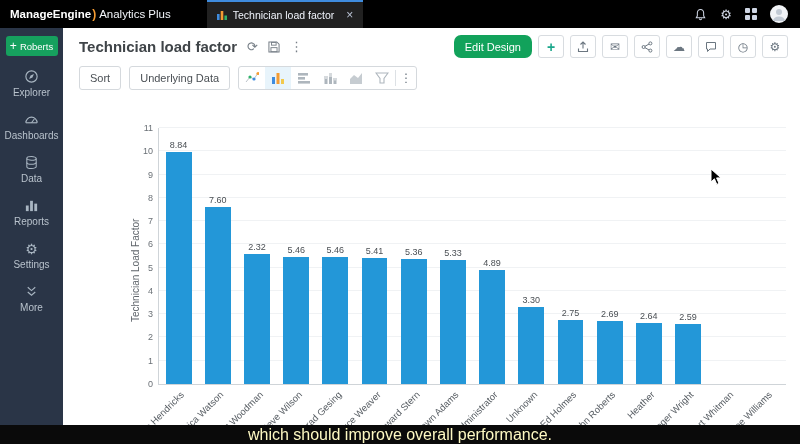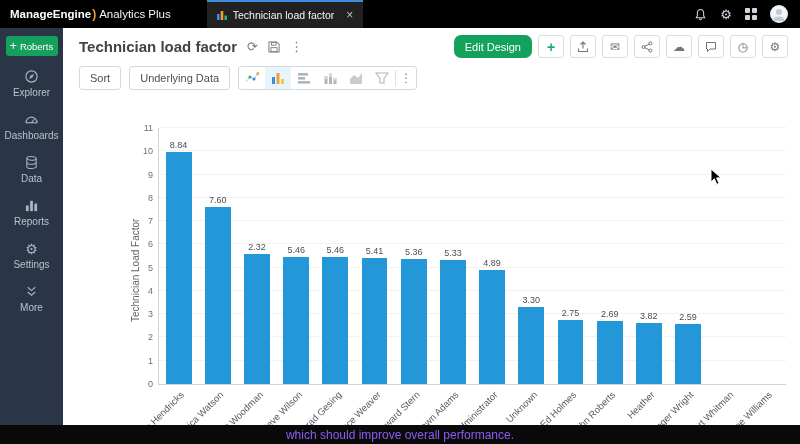--- a/index.html
+++ b/index.html
@@ -75,21 +75,21 @@
   .bar-slot { flex:1; height:100%; position:relative; display:flex; flex-direction:column;
               justify-content:flex-end; align-items:center; }
   .bar-value { font-size:9px; color:#4a4f54; margin-bottom:2px; white-space:nowrap; }
   .bar { width:66%; border-radius:0; }
   .x-label { position:absolute; top:calc(100% + 5px); right:50%; transform:rotate(-45deg);
              transform-origin:100% 0; font-size:9.5px; color:#585e64; white-space:nowrap; }
 
   
   .caption-bar { position:absolute; left:0; bottom:0; width:800px; height:19px; background:#0a0a0a;
                  display:flex; align-items:center; justify-content:center; z-index:10; }
-  .caption-bar span { color:#8b5cf6; font-size:12px; }
+  .caption-bar span { color:#fef9c3; font-size:16px; }
 
   .cursor { position:absolute; left:710px; top:168px; z-index:20; pointer-events:none; }
 </style>
 </head>
 <body>
 
 <div class="screen">
 
   <header class="topbar">
     <div class="brand">
@@ -367,21 +367,21 @@
               <div class="bar-value">2.75</div>
               <div class="bar" style="height: 25%; background: rgb(35, 151, 216);"></div>
               <div class="x-label">Ed Holmes</div>
             </div>
             <div class="bar-slot">
               <div class="bar-value">2.69</div>
               <div class="bar" style="height: 24.4545%; background: rgb(35, 151, 216);"></div>
               <div class="x-label">John Roberts</div>
             </div>
             <div class="bar-slot">
-              <div class="bar-value">3.82</div>
+              <div class="bar-value">2.64</div>
               <div class="bar" style="height: 24%; background: rgb(35, 151, 216);"></div>
               <div class="x-label">Heather</div>
             </div>
             <div class="bar-slot">
               <div class="bar-value">2.59</div>
               <div class="bar" style="height: 23.5455%; background: rgb(35, 151, 216);"></div>
               <div class="x-label">Roger Wright</div>
             </div>
             <div class="bar-slot">
               <div class="x-label">Robert Whitman</div>

